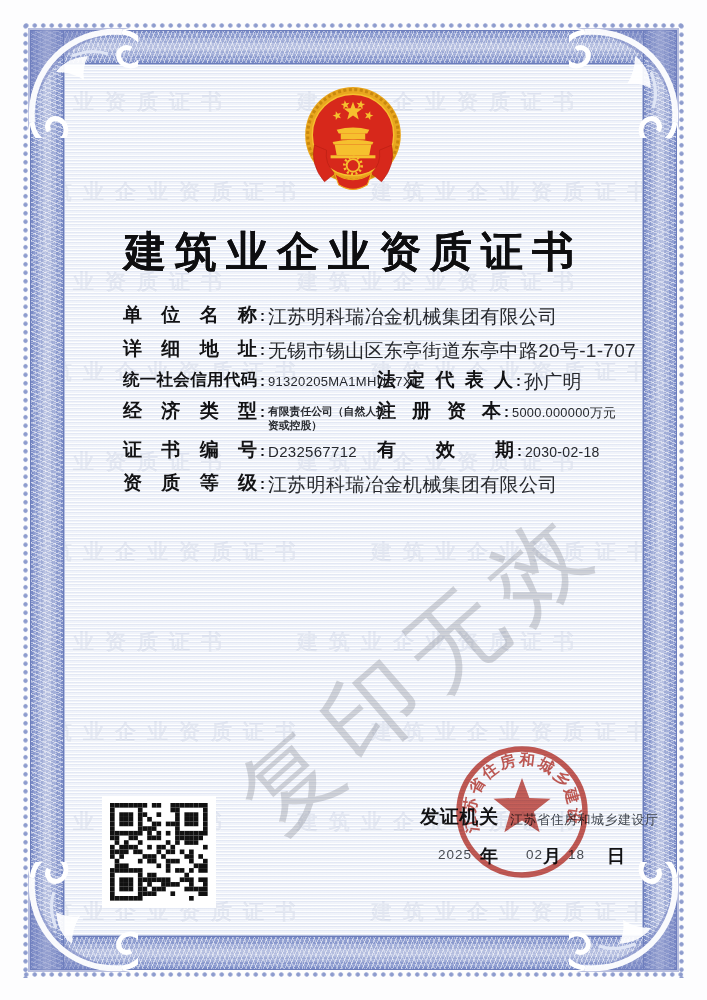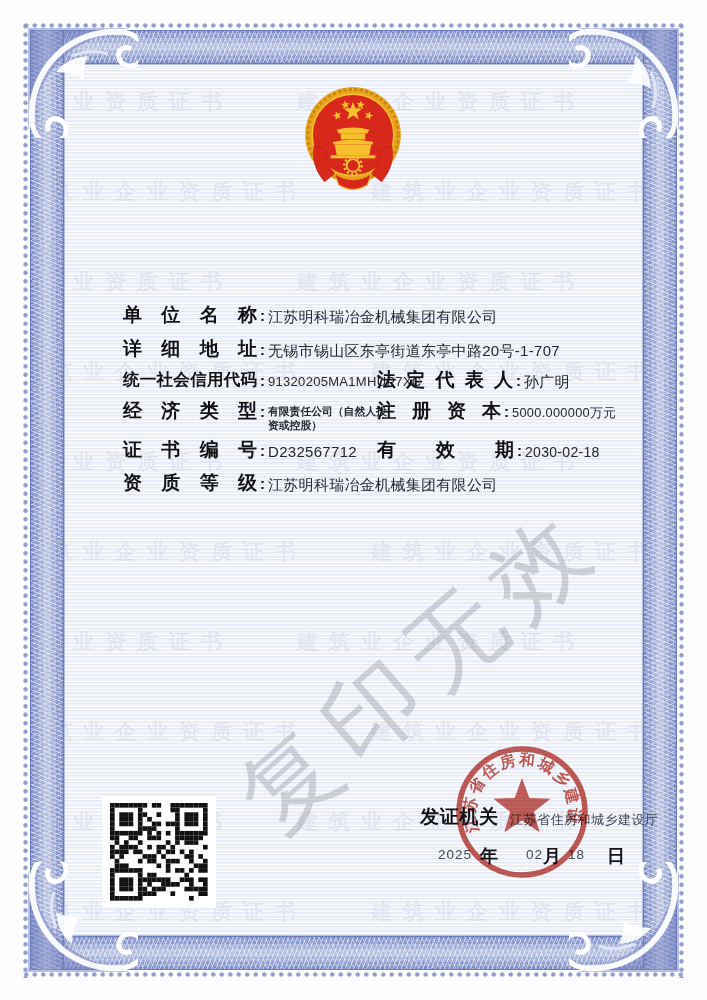--- a/index.html
+++ b/index.html
@@ -40,21 +40,21 @@
       color:rgba(118,122,132,.30);font-weight:400;}
   
   .emblem{position:absolute;left:300px;top:84px;width:106px;height:112px;}
   .title{position:absolute;left:0;top:224px;width:707px;text-align:center;font-size:42px;font-weight:900;
       letter-spacing:9px;color:#0e0e10;text-shadow:0 0 .6px #0e0e10;}
   .row{position:absolute;left:123px;display:flex;align-items:flex-start;}
   .lbl{font-weight:bold;font-size:19px;color:#121214;line-height:21px;white-space:nowrap;}
   .w134{width:134px;} .w136{width:136px;} .w124{width:124px;} .w137{width:137px;} .w78{width:78px;}
   .lbl.code{font-size:16.5px;letter-spacing:0;}
   .colon{font-weight:bold;font-size:15px;color:#16161a;margin:5px 3px 0 3px;line-height:14px;}
-  .val{font-size:15px;color:#26282d;margin-top:5px;line-height:16px;letter-spacing:.3px;white-space:nowrap;}
+  .val{font-size:19px;color:#26282d;margin-top:5px;line-height:16px;letter-spacing:.3px;white-space:nowrap;}
   .val.small{font-size:10.8px;width:121px;white-space:normal;line-height:14px;margin-top:4px;letter-spacing:0;font-weight:bold;}
   .rgroup{position:absolute;left:254px;top:0;display:flex;align-items:flex-start;}
   .issuer{position:absolute;left:420px;top:806px;display:flex;align-items:flex-start;}
   .issuer .val{margin-top:6px;margin-left:12px;color:#3f444c;font-size:13px;letter-spacing:.5px;}
   .dateline{position:absolute;left:438px;top:844px;width:210px;height:24px;}
   .dateline span{position:absolute;top:0;}
   .dnum{font-size:13.5px;color:#474b52;letter-spacing:1px;margin-top:3px;text-align:center;}
   .dlab{font-weight:bold;font-size:18px;color:#121214;}
   .qr{position:absolute;left:102px;top:796px;}
   .seal{position:absolute;left:440px;top:730px;mix-blend-mode:multiply;opacity:.92;}
@@ -133,20 +133,21 @@
       <path d="M34,59.5 H70 L68,70 H36 Z"></path>
       <rect x="30" y="70" width="44" height="3"></rect>
     </g>
     <circle cx="52" cy="80" r="8.5" fill="none" stroke="#f6c02e" stroke-width="2.6" stroke-dasharray="2 2.4"></circle>
     <circle cx="52" cy="80" r="6.2" fill="#d7281b" stroke="#f6c02e" stroke-width="1.8"></circle>
     <path d="M14,60 Q10,80 24,96 L34,88 Q24,78 26,65 Z" fill="#d7281b" stroke="#b71e12" stroke-width=".6"></path>
     <path d="M90,60 Q94,80 80,96 L70,88 Q80,78 78,65 Z" fill="#d7281b" stroke="#b71e12" stroke-width=".6"></path>
     <path d="M34,88 Q52,100 70,88 L66,99 Q52,108 38,99 Z" fill="#d7281b" stroke="#f0a81d" stroke-width="1"></path>
   </svg>
 
+  <div class="title">建筑业企业资质证书</div>
 
   <div class="row" style="top:304px">
     <span class="lbl w134 spread" style="display: inline-flex; justify-content: space-between;">
         <span>单</span>
         <span>位</span>
         <span>名</span>
         <span>称</span>
       </span>
       <span class="colon">:</span>
       <span class="val">江苏明科瑞冶金机械集团有限公司</span>

